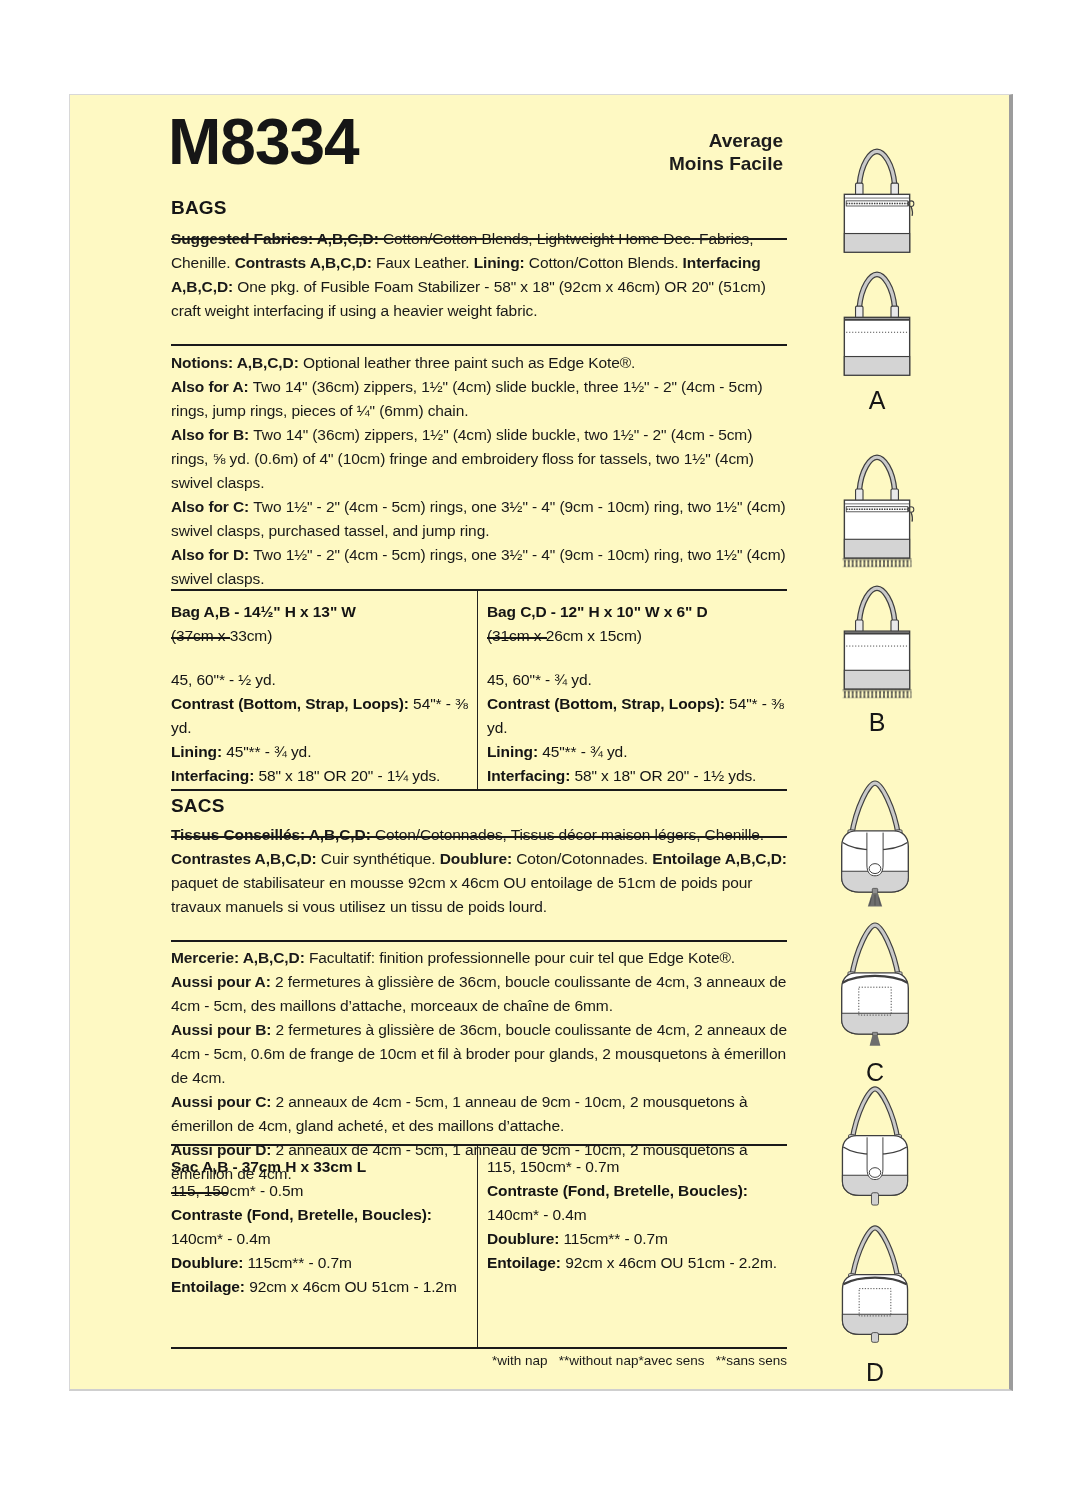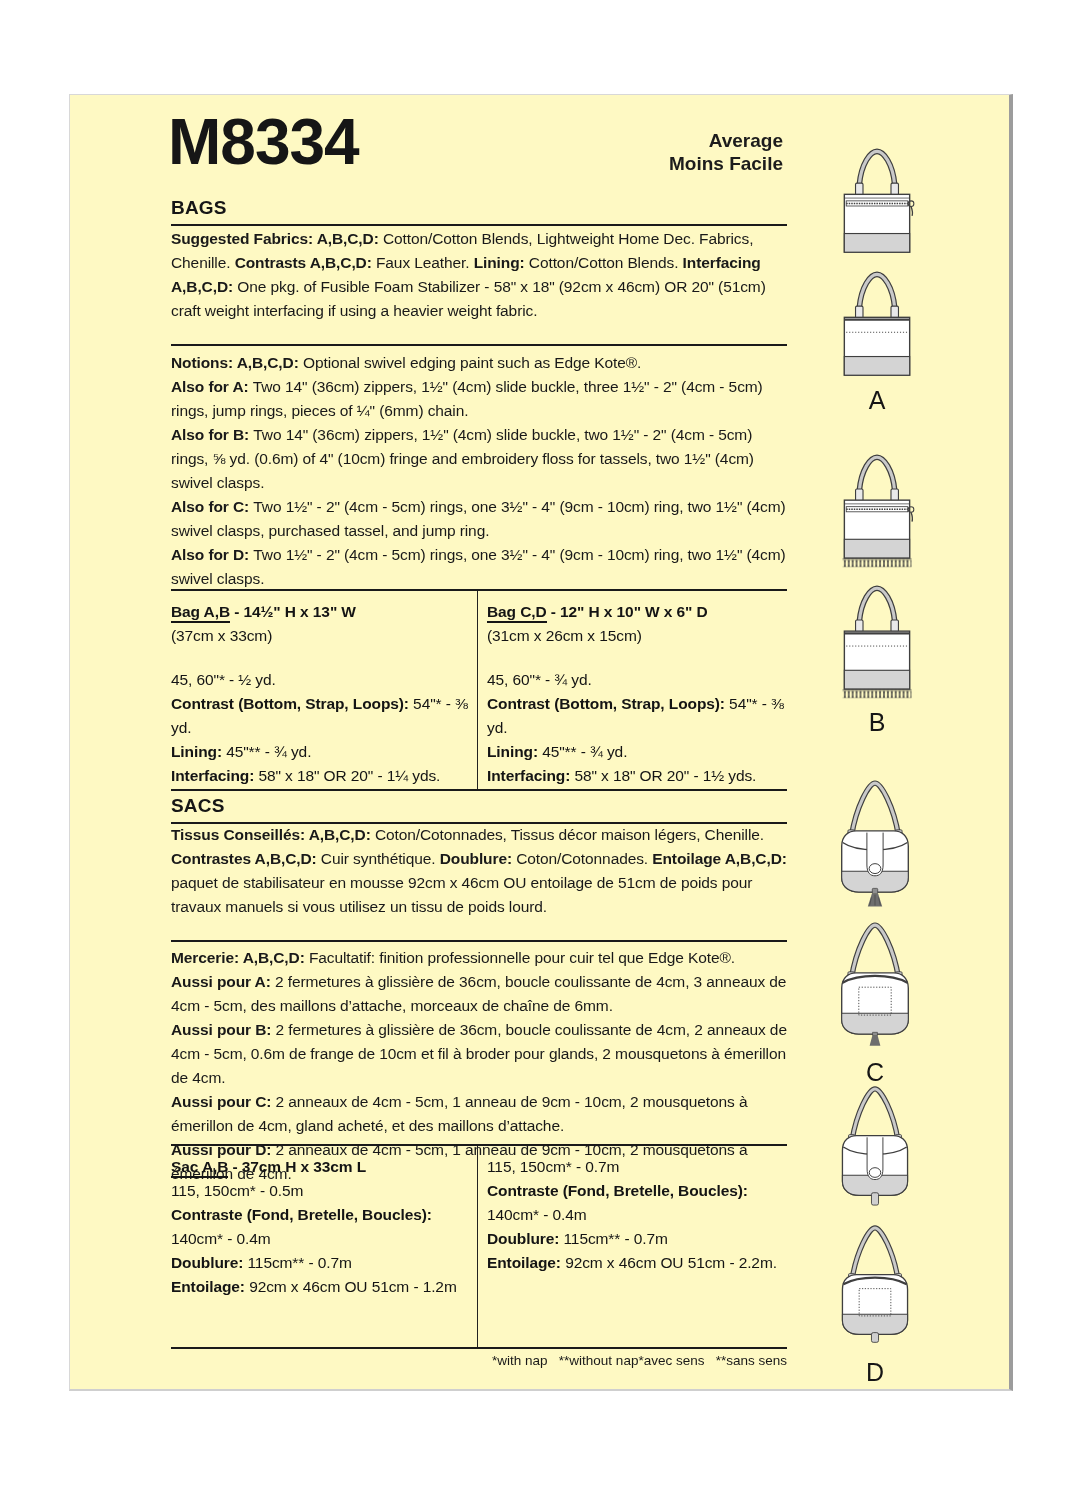--- a/index.html
+++ b/index.html
@@ -18,36 +18,36 @@
   .title{
     position:absolute;left:-3px;top:10px;font-size:64px;font-weight:700;
     letter-spacing:-1px;color:#161616;
   }
   .difficulty{
     position:absolute;right:4px;top:34px;text-align:right;
     font-weight:700;font-size:19px;line-height:23px;color:#1c1c1c;
   }
   .sec-head{
     position:absolute;left:0;width:100%;font-weight:700;font-size:19px;
-    letter-spacing:.2px;padding-bottom:5px;border-bottom:2.5px solid #1a1a1a;
+    letter-spacing:.2px;padding-bottom:19px;border-bottom:2.5px solid #1a1a1a;
     box-sizing:border-box;color:#161616;
   }
   #bags-head{top:102px}
   #sacs-head{top:700px}
   .para,.paras{
     position:absolute;left:0;width:100%;font-size:15.5px;line-height:24px;
     letter-spacing:-.1px;color:#191919;
   }
   #fabrics-para{top:132px}
   #notions-paras{top:256px}
   #tissus-para{top:728px}
   #mercerie-paras{top:851px}
   .tline{min-height:24px}
   .b{font-weight:700}
-  .u{border-bottom:2px solid #161616;padding-bottom:1px}
+  .u{border-bottom:2px solid #161616;padding-bottom:17px}
   .hr{position:absolute;left:0;width:100%;border-top:2.5px solid #1a1a1a;height:0}
   #rule-1{top:249px}
   #rule-3{top:845px}
   .tables{
     position:absolute;left:0;width:100%;box-sizing:border-box;display:flex;
     border-top:2.5px solid #1a1a1a;border-bottom:2.5px solid #1a1a1a;
     font-size:15.5px;line-height:24px;letter-spacing:-.1px;
   }
   #bag-tables{top:494px;height:202px}
   #sac-tables{top:1049px;height:205px}
@@ -83,21 +83,21 @@
       <div>Moins Facile</div>
     </div>
 
     <div class="sec-head" id="bags-head">BAGS</div>
 
     <div class="para" id="fabrics-para"><span class="b">Suggested Fabrics: A,B,C,D: </span><span>Cotton/Cotton Blends, Lightweight Home Dec. Fabrics, Chenille. </span><span class="b">Contrasts A,B,C,D: </span><span>Faux Leather. </span><span class="b">Lining: </span><span>Cotton/Cotton Blends. </span><span class="b">Interfacing A,B,C,D: </span><span>One pkg. of Fusible Foam Stabilizer - 58" x 18" (92cm x 46cm) OR 20" (51cm) craft weight interfacing if using a heavier weight fabric.</span></div>
 
     <div class="hr" id="rule-1"></div>
 
     <div class="paras" id="notions-paras">
-        <div class="tline"><span class="b">Notions: A,B,C,D: </span><span>Optional swivel edging paint such as Edge Kote®.</span></div>
+        <div class="tline"><span class="b">Notions: A,B,C,D: </span><span>Optional leather three paint such as Edge Kote®.</span></div>
         <div class="tline"><span class="b">Also for A: </span><span>Two 14" (36cm) zippers, 1½" (4cm) slide buckle, three 1½" - 2" (4cm - 5cm) rings, jump rings, pieces of ¼" (6mm) chain.</span></div>
         <div class="tline"><span class="b">Also for B: </span><span>Two 14" (36cm) zippers, 1½" (4cm) slide buckle, two 1½" - 2" (4cm - 5cm) rings, ⅝ yd. (0.6m) of 4" (10cm) fringe and embroidery floss for tassels, two 1½" (4cm) swivel clasps.</span></div>
         <div class="tline"><span class="b">Also for C: </span><span>Two 1½" - 2" (4cm - 5cm) rings, one 3½" - 4" (9cm - 10cm) ring, two 1½" (4cm) swivel clasps, purchased tassel, and jump ring.</span></div>
         <div class="tline"><span class="b">Also for D: </span><span>Two 1½" - 2" (4cm - 5cm) rings, one 3½" - 4" (9cm - 10cm) ring, two 1½" (4cm) swivel clasps.</span></div>
       </div>
 
     <div class="tables" id="bag-tables">
       <div class="cell left">
           <div class="tline"><span class="b u">Bag A,B</span><span class="b"> - 14½" H x 13" W</span></div>
           <div class="tline"><span>(37cm x 33cm)</span></div>

